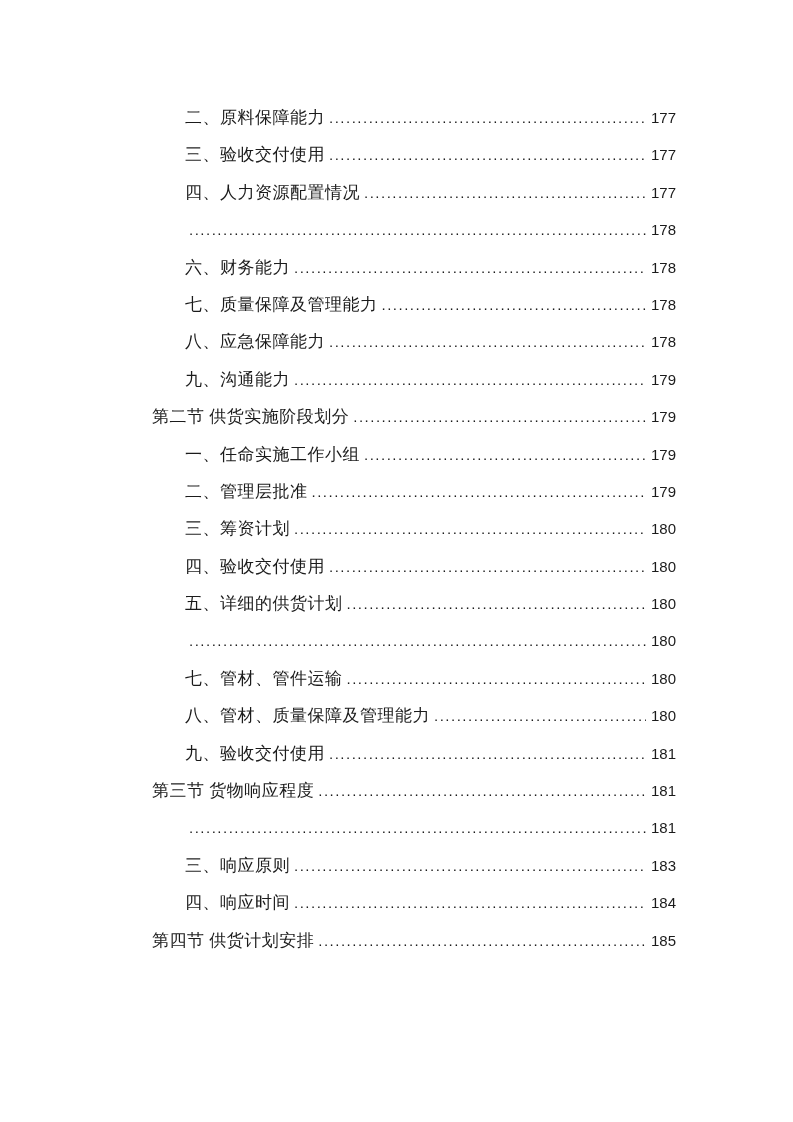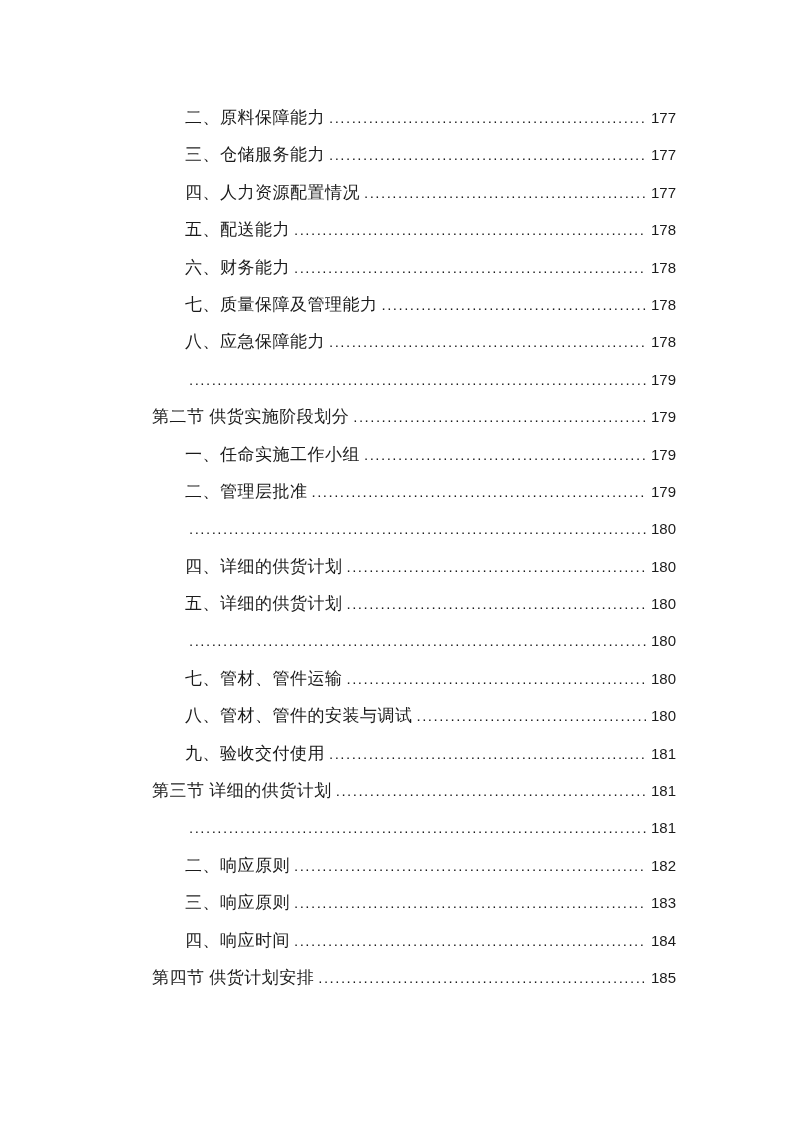--- a/index.html
+++ b/index.html
@@ -74,33 +74,32 @@
 
   <div class="toc">
 
       <div class="toc-row level-2">
         <span class="toc-label">二、原料保障能力</span>
         <span class="toc-dots"></span>
         <span class="toc-page">177</span>
       </div>
 
       <div class="toc-row level-2">
-        <span class="toc-label">三、仓储服务能力</span>
+        <span class="toc-label">三、验收交付使用</span>
         <span class="toc-dots"></span>
         <span class="toc-page">177</span>
       </div>
 
       <div class="toc-row level-2">
         <span class="toc-label">四、人力资源配置情况</span>
         <span class="toc-dots"></span>
         <span class="toc-page">177</span>
       </div>
 
       <div class="toc-row level-2">
-        <span class="toc-label">五、配送能力</span>
         <span class="toc-dots"></span>
         <span class="toc-page">178</span>
       </div>
 
       <div class="toc-row level-2">
         <span class="toc-label">六、财务能力</span>
         <span class="toc-dots"></span>
         <span class="toc-page">178</span>
       </div>
 
@@ -110,20 +109,21 @@
         <span class="toc-page">178</span>
       </div>
 
       <div class="toc-row level-2">
         <span class="toc-label">八、应急保障能力</span>
         <span class="toc-dots"></span>
         <span class="toc-page">178</span>
       </div>
 
       <div class="toc-row level-2">
+        <span class="toc-label">九、沟通能力</span>
         <span class="toc-dots"></span>
         <span class="toc-page">179</span>
       </div>
 
       <div class="toc-row level-1">
         <span class="toc-label">第二节 供货实施阶段划分</span>
         <span class="toc-dots"></span>
         <span class="toc-page">179</span>
       </div>
 
@@ -133,26 +133,27 @@
         <span class="toc-page">179</span>
       </div>
 
       <div class="toc-row level-2">
         <span class="toc-label">二、管理层批准</span>
         <span class="toc-dots"></span>
         <span class="toc-page">179</span>
       </div>
 
       <div class="toc-row level-2">
-        <span class="toc-dots"></span>
-        <span class="toc-page">180</span>
-      </div>
-
-      <div class="toc-row level-2">
-        <span class="toc-label">四、详细的供货计划</span>
+        <span class="toc-label">三、筹资计划</span>
+        <span class="toc-dots"></span>
+        <span class="toc-page">180</span>
+      </div>
+
+      <div class="toc-row level-2">
+        <span class="toc-label">四、验收交付使用</span>
         <span class="toc-dots"></span>
         <span class="toc-page">180</span>
       </div>
 
       <div class="toc-row level-2">
         <span class="toc-label">五、详细的供货计划</span>
         <span class="toc-dots"></span>
         <span class="toc-page">180</span>
       </div>
 
@@ -161,47 +162,42 @@
         <span class="toc-page">180</span>
       </div>
 
       <div class="toc-row level-2">
         <span class="toc-label">七、管材、管件运输</span>
         <span class="toc-dots"></span>
         <span class="toc-page">180</span>
       </div>
 
       <div class="toc-row level-2">
-        <span class="toc-label">八、管材、管件的安装与调试</span>
+        <span class="toc-label">八、管材、质量保障及管理能力</span>
         <span class="toc-dots"></span>
         <span class="toc-page">180</span>
       </div>
 
       <div class="toc-row level-2">
         <span class="toc-label">九、验收交付使用</span>
         <span class="toc-dots"></span>
         <span class="toc-page">181</span>
       </div>
 
       <div class="toc-row level-1">
-        <span class="toc-label">第三节 详细的供货计划</span>
+        <span class="toc-label">第三节 货物响应程度</span>
         <span class="toc-dots"></span>
         <span class="toc-page">181</span>
       </div>
 
       <div class="toc-row level-2">
         <span class="toc-dots"></span>
         <span class="toc-page">181</span>
       </div>
 
-      <div class="toc-row level-2">
-        <span class="toc-label">二、响应原则</span>
-        <span class="toc-dots"></span>
-        <span class="toc-page">182</span>
-      </div>
 
       <div class="toc-row level-2">
         <span class="toc-label">三、响应原则</span>
         <span class="toc-dots"></span>
         <span class="toc-page">183</span>
       </div>
 
       <div class="toc-row level-2">
         <span class="toc-label">四、响应时间</span>
         <span class="toc-dots"></span>

